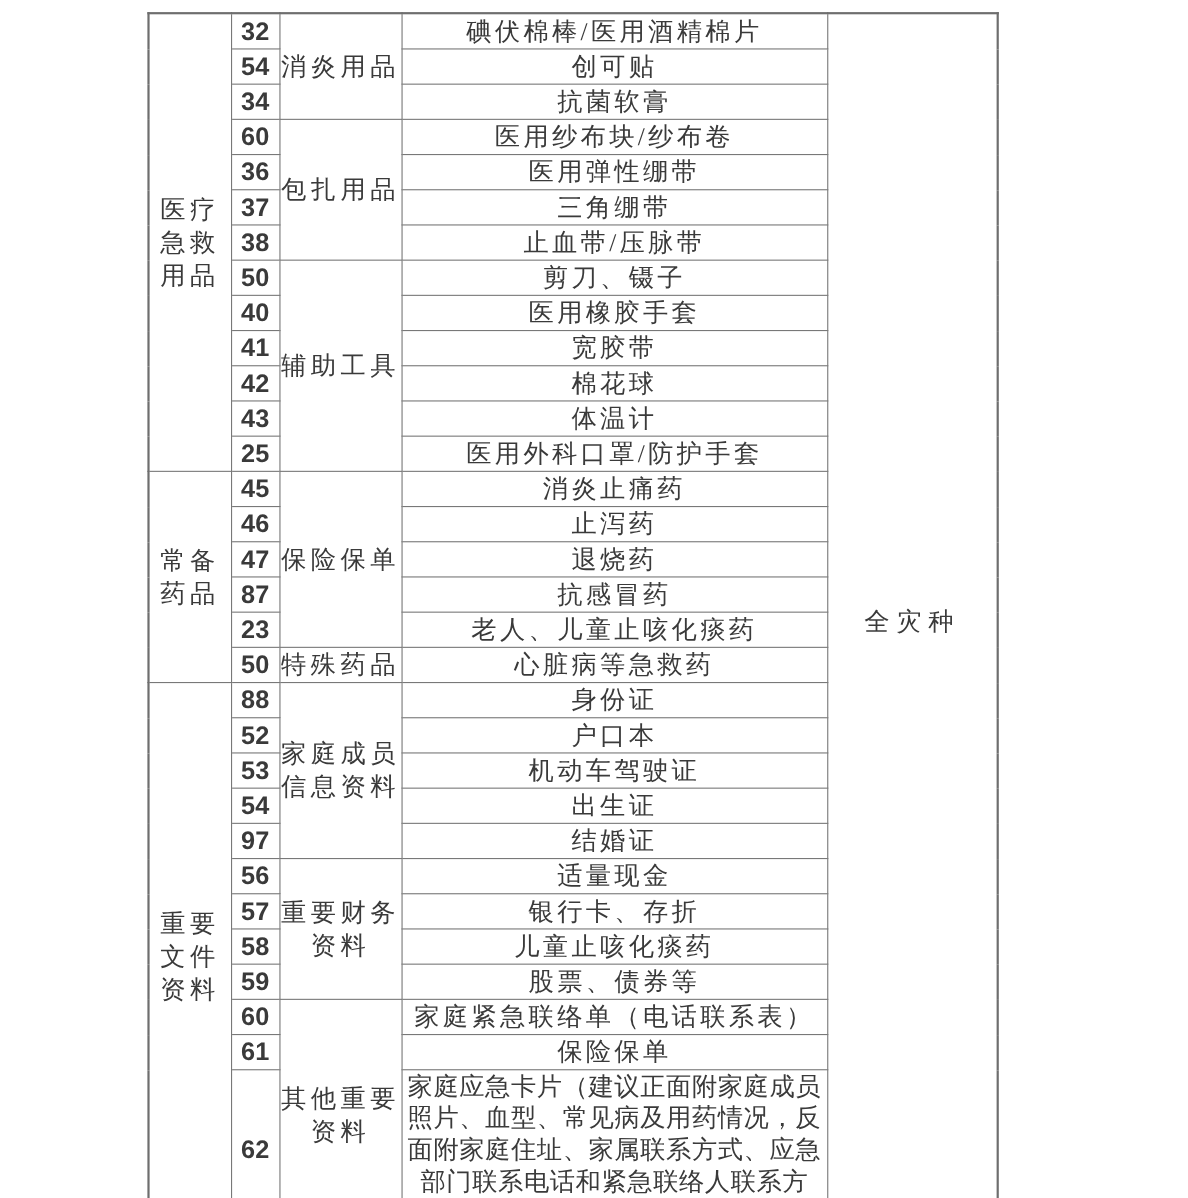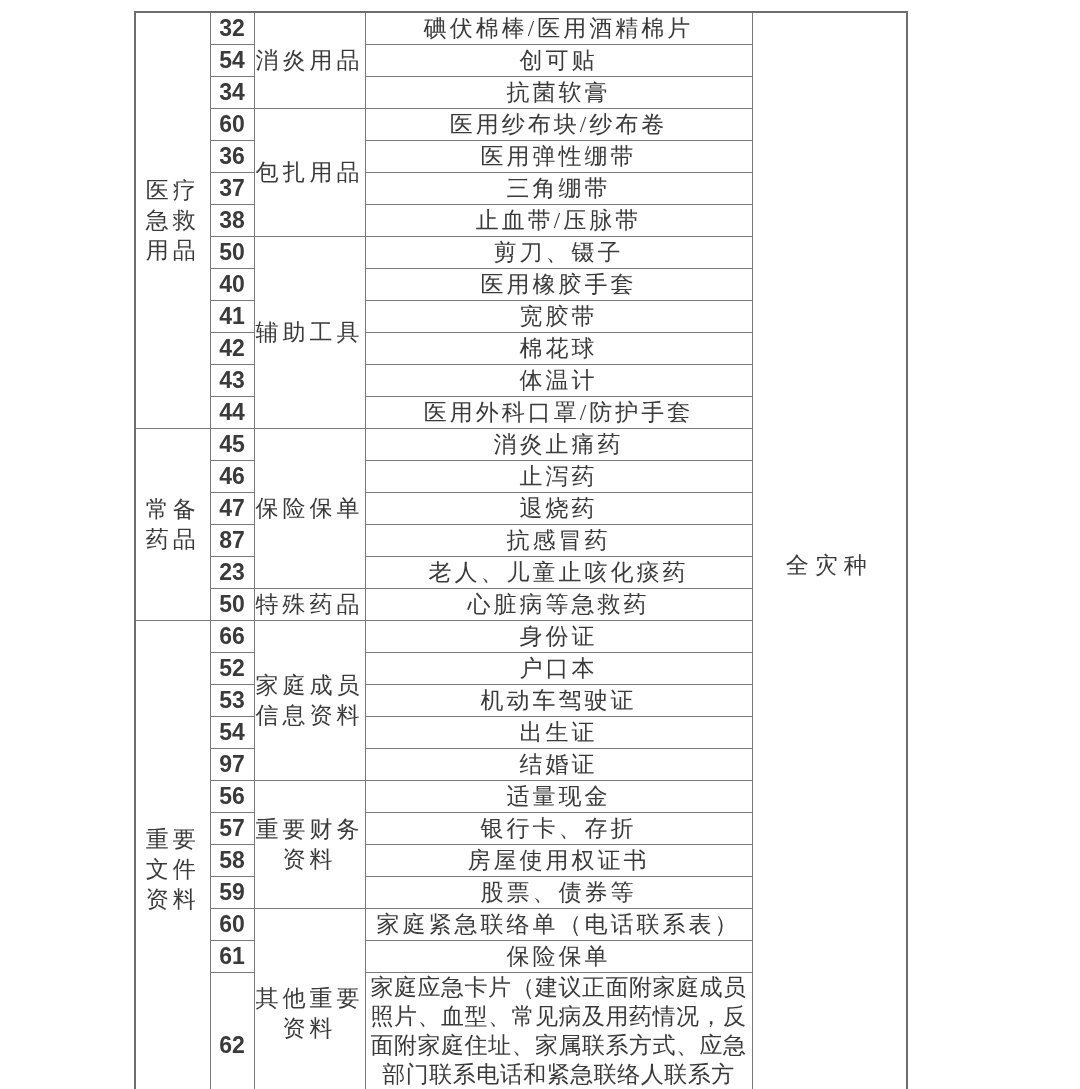--- a/index.html
+++ b/index.html
@@ -126,21 +126,21 @@
         </tr>
         <tr class="row">
           <td class="num">42</td>
           <td class="item">棉花球</td>
         </tr>
         <tr class="row">
           <td class="num">43</td>
           <td class="item">体温计</td>
         </tr>
         <tr class="row">
-          <td class="num">44</td>
+          <td class="num">25</td>
           <td class="item">医用外科口罩/防护手套</td>
         </tr>
         <tr class="row">
           <td class="cat" rowspan="6">常备
 药品</td>
           <td class="num">45</td>
           <td class="sub" rowspan="5">保险保单</td>
           <td class="item">消炎止痛药</td>
         </tr>
         <tr class="row">
@@ -161,21 +161,21 @@
         </tr>
         <tr class="row">
           <td class="num">50</td>
           <td class="sub">特殊药品</td>
           <td class="item">心脏病等急救药</td>
         </tr>
         <tr class="row">
           <td class="cat" rowspan="12">重要
 文件
 资料</td>
-          <td class="num">66</td>
+          <td class="num">88</td>
           <td class="sub" rowspan="5">家庭成员
 信息资料</td>
           <td class="item">身份证</td>
         </tr>
         <tr class="row">
           <td class="num">52</td>
           <td class="item">户口本</td>
         </tr>
         <tr class="row">
           <td class="num">53</td>
@@ -194,21 +194,21 @@
           <td class="sub" rowspan="4">重要财务
 资料</td>
           <td class="item">适量现金</td>
         </tr>
         <tr class="row">
           <td class="num">57</td>
           <td class="item">银行卡、存折</td>
         </tr>
         <tr class="row">
           <td class="num">58</td>
-          <td class="item">房屋使用权证书</td>
+          <td class="item">儿童止咳化痰药</td>
         </tr>
         <tr class="row">
           <td class="num">59</td>
           <td class="item">股票、债券等</td>
         </tr>
         <tr class="row">
           <td class="num">60</td>
           <td class="sub" rowspan="3">其他重要
 资料</td>
           <td class="item">家庭紧急联络单（电话联系表）</td>

